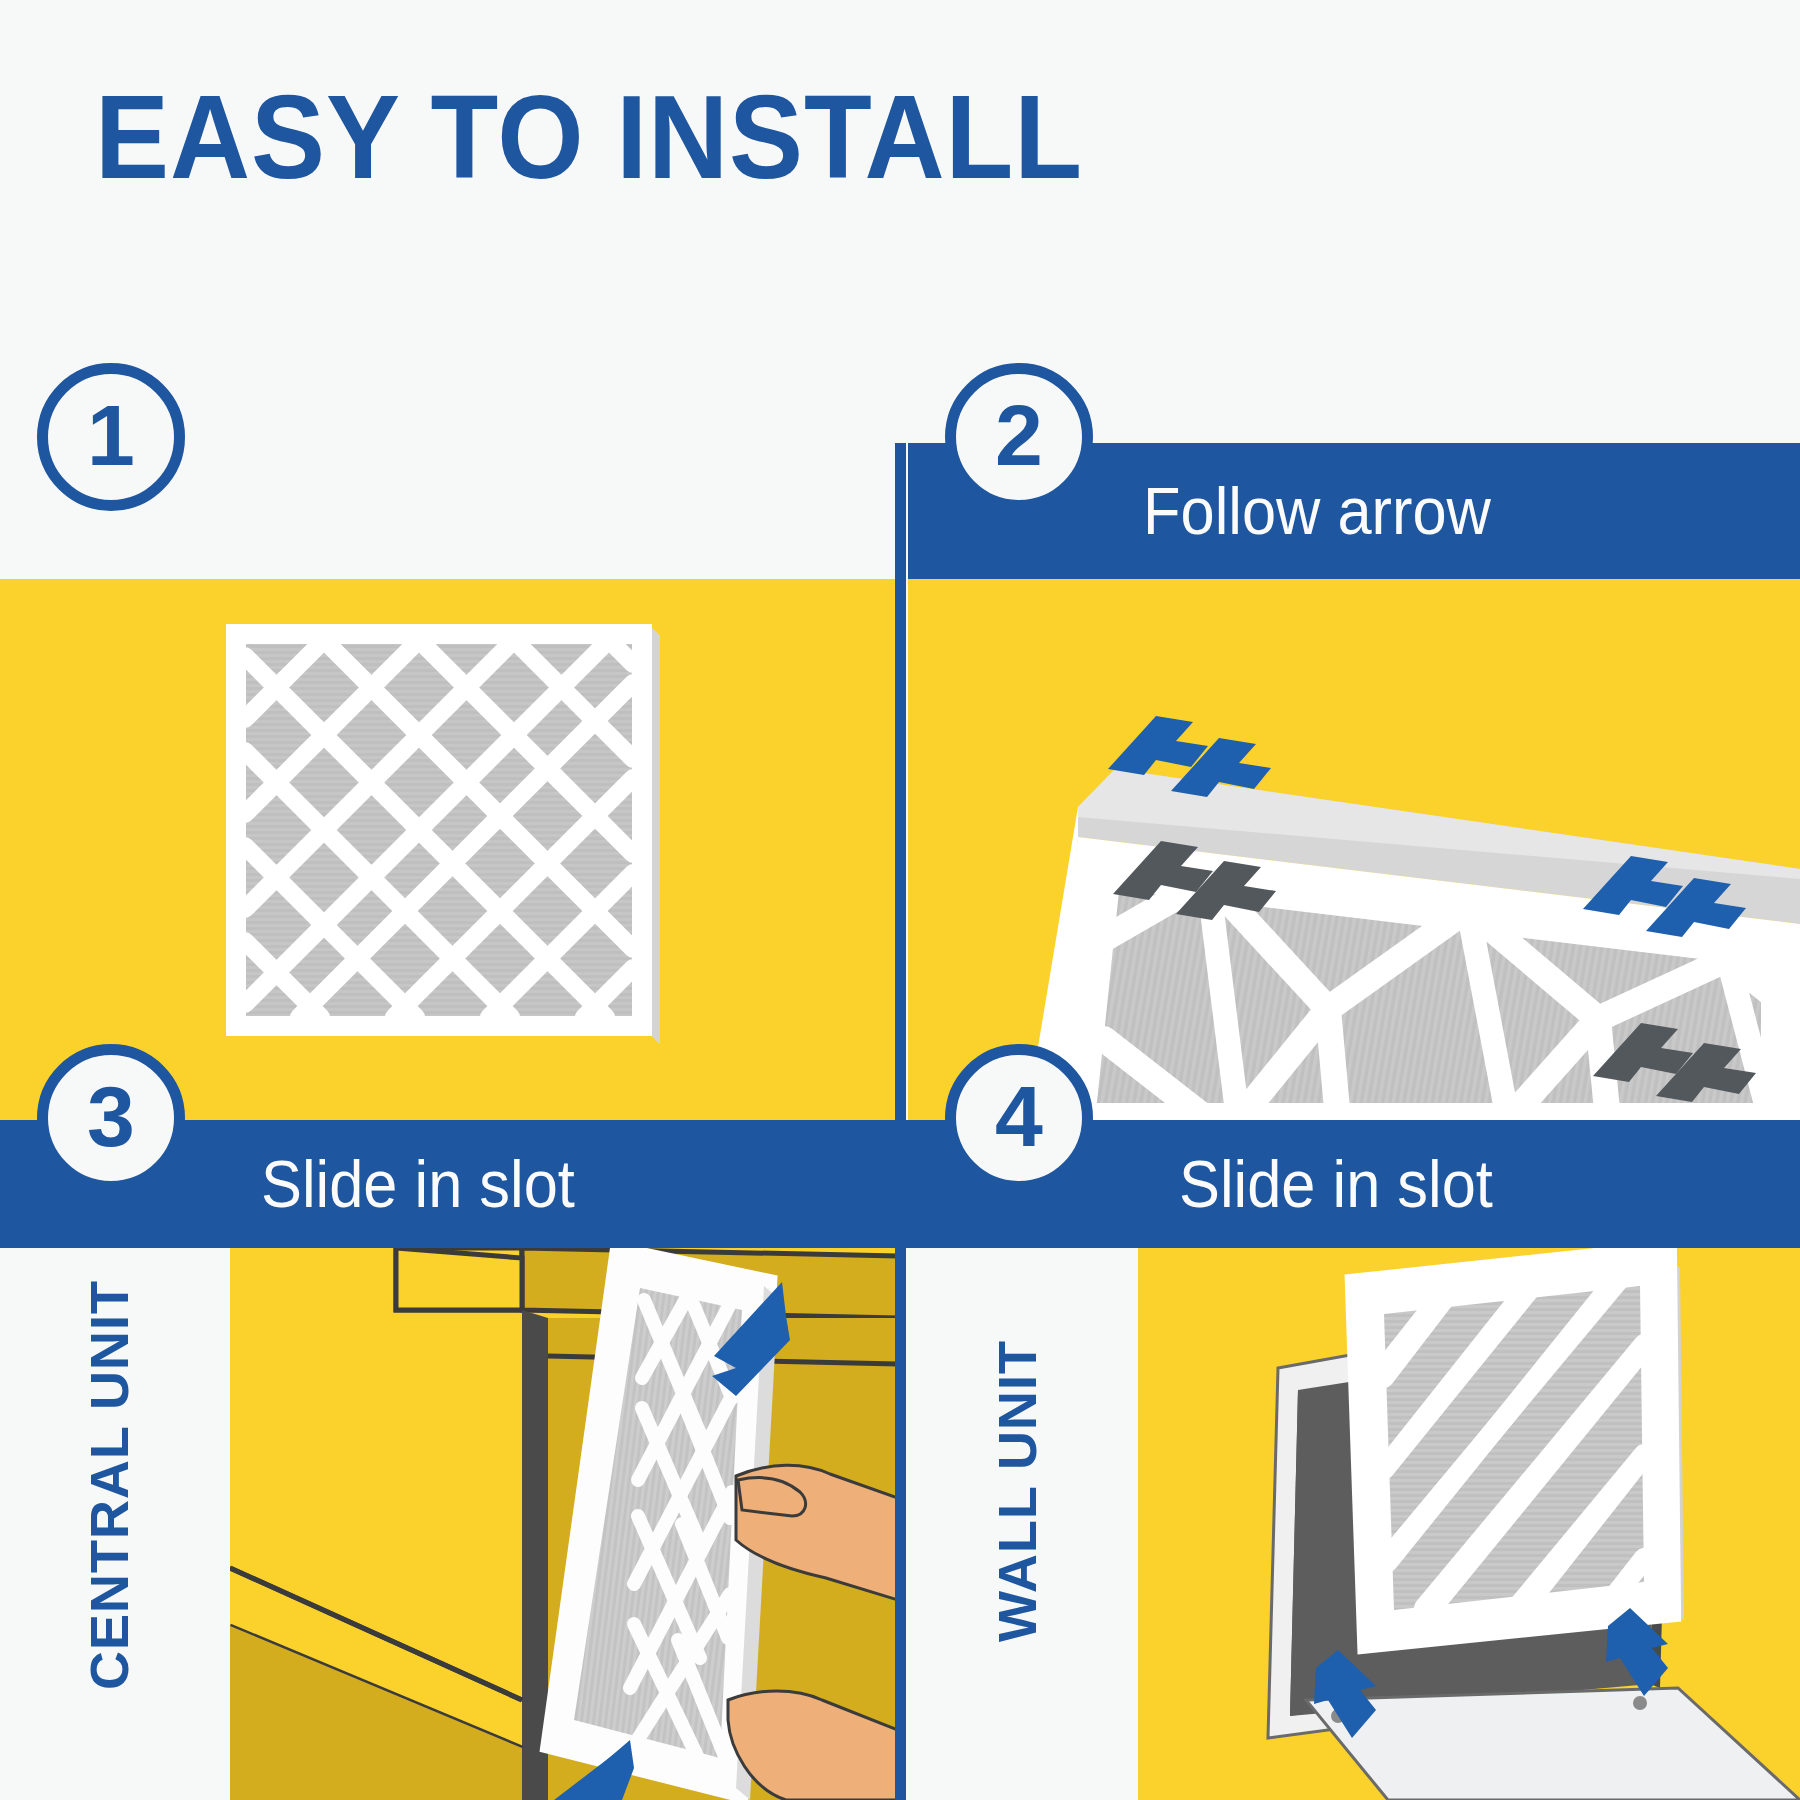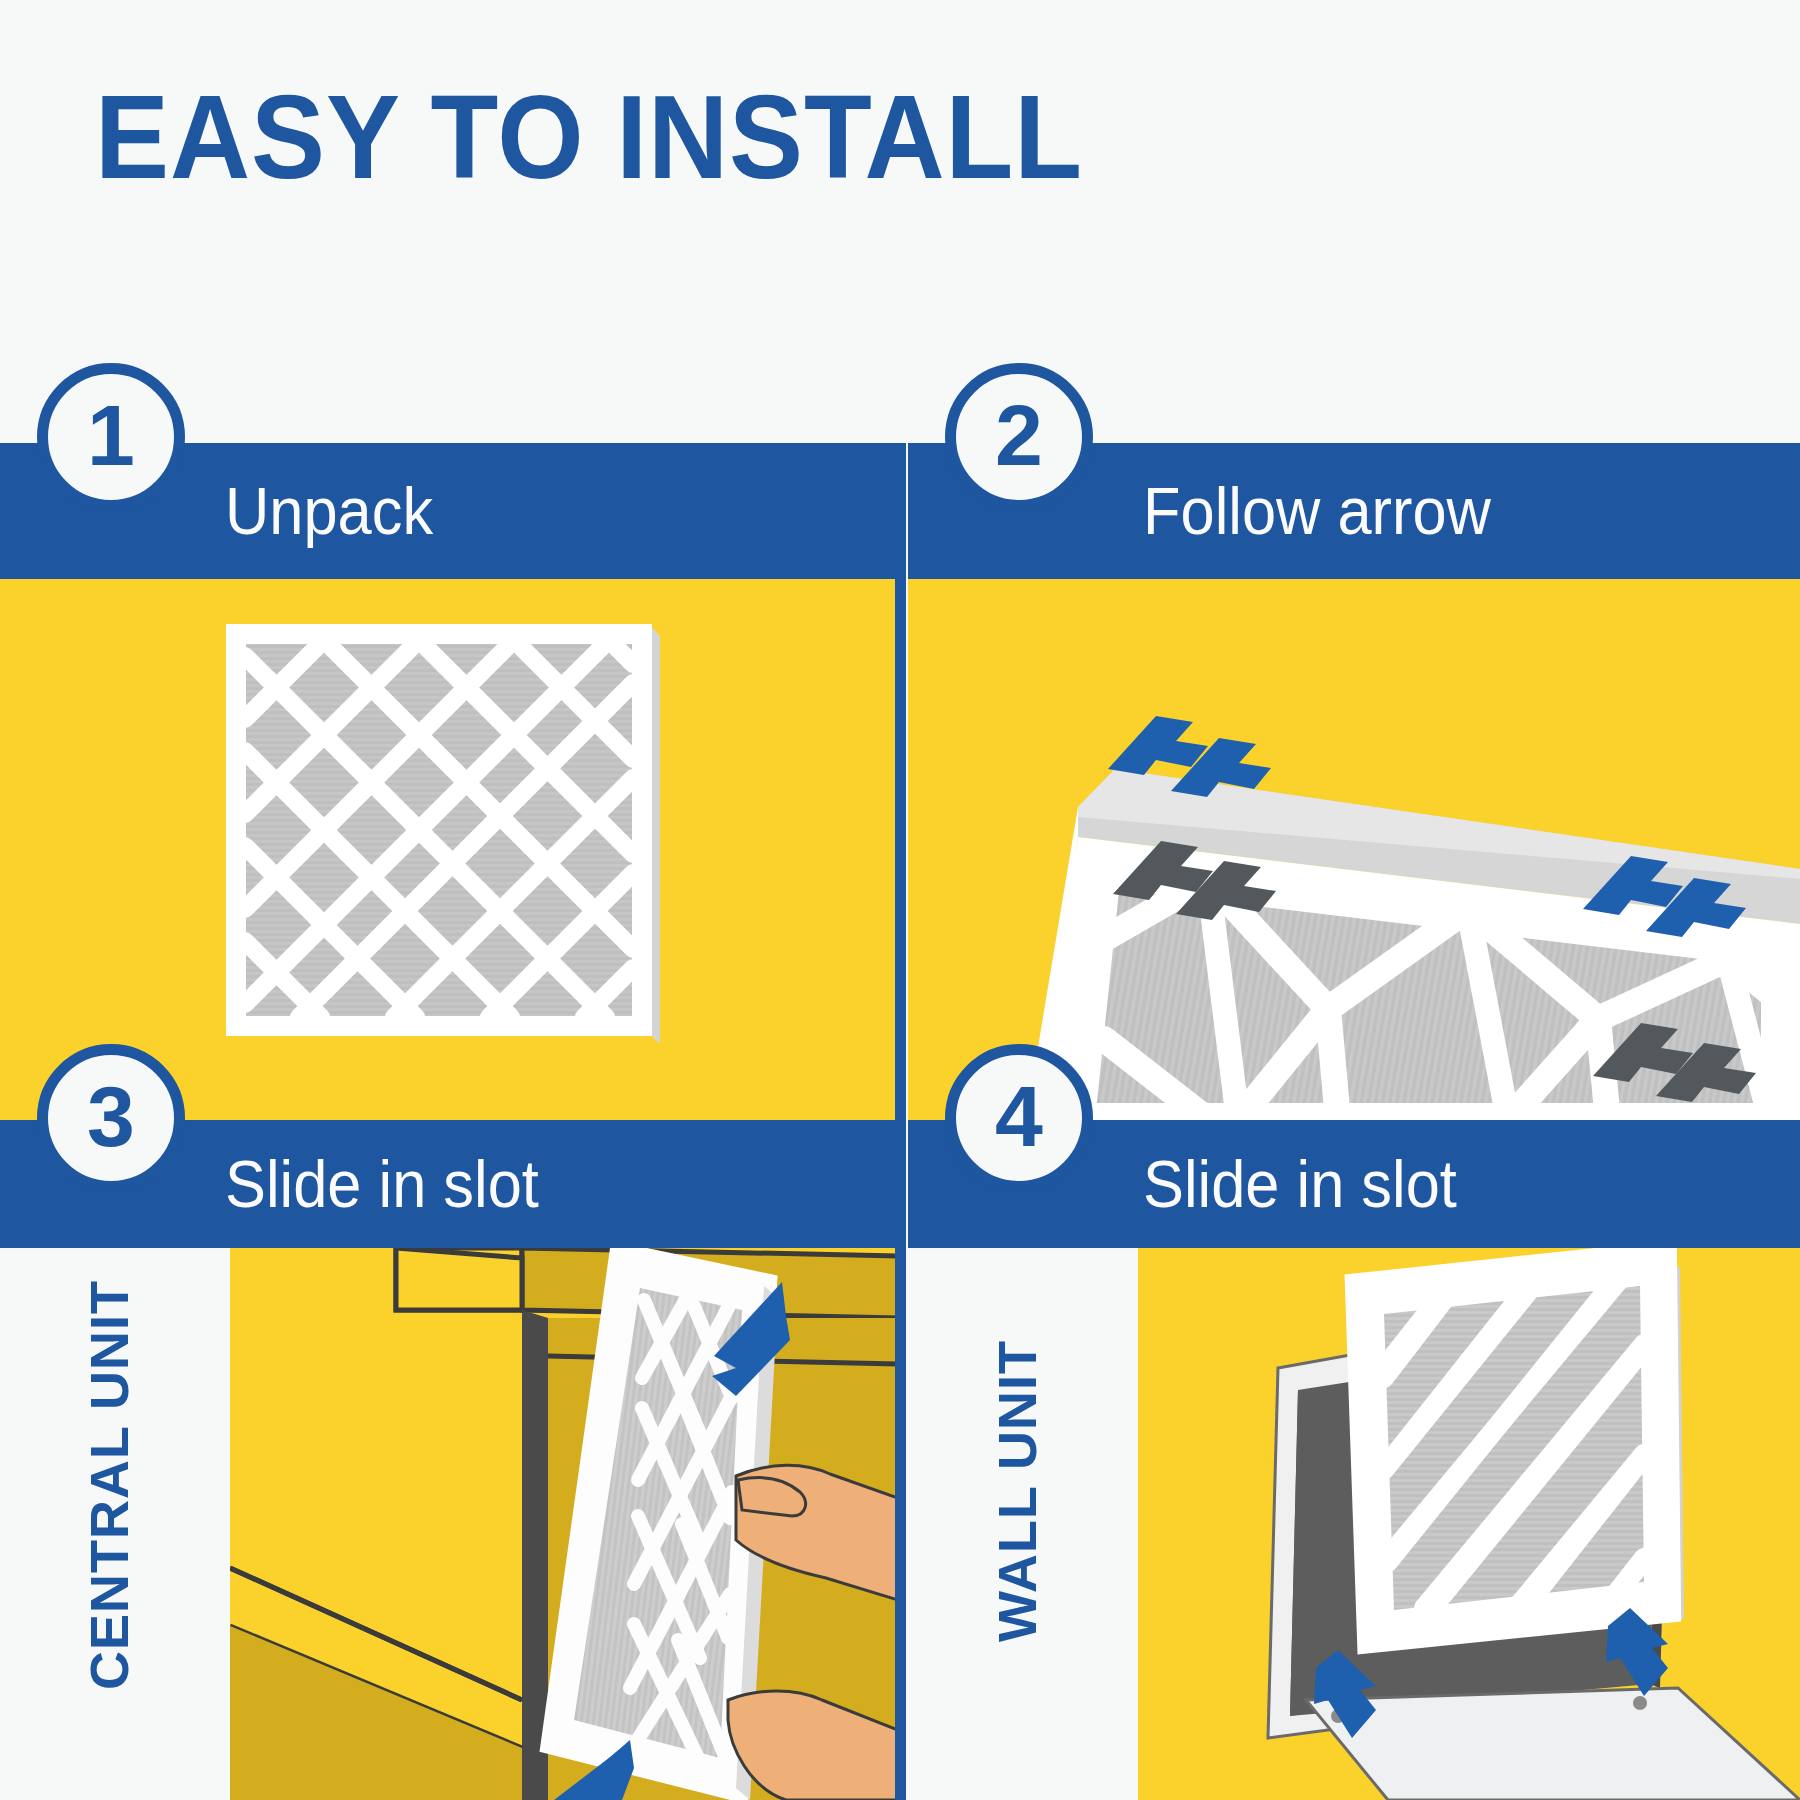--- a/index.html
+++ b/index.html
@@ -31,21 +31,21 @@
   .p3{left:0;top:1120px;width:898px;height:680px;}
   .p4{left:908px;top:1120px;width:892px;height:680px;}
 
   .hdr{
     position:absolute;left:0;top:0;height:136px;
     background:#1e56a0;
     display:flex;align-items:center;
   }
   .p1 .hdr,.p3 .hdr{width:898px;}
   .p2 .hdr,.p4 .hdr{width:1040px;}
-  .p3 .hdr,.p4 .hdr{height:128px;}
+  .p3 .hdr,.p4 .hdr{height:128px;padding-left:36px;}
 
   .hdr-label{
     color:#fbfbfb;
     font-size:66px;
     margin-left:225px;
     white-space:nowrap;
     transform:scaleX(0.93);
     transform-origin:left center;
     font-weight:normal;
   }
@@ -136,23 +136,20 @@
           <path d="M606,438 L245,77"></path>
           <path d="M633,370 L327,64"></path>
           <path d="M633,275 L422,64"></path>
           <path d="M633,180 L517,64"></path>
           <path d="M633,85 L612,64"></path>
         </g>
 
         <rect x="236" y="55" width="406" height="392" fill="none" stroke="#ffffff" stroke-width="20"></rect>
         <rect x="228" y="47" width="422" height="408" fill="none" stroke="#ffffff" stroke-width="4"></rect>
       </svg>
-    </div>
-    <div class="hdr">
-      <div class="hdr-label">Unpack</div>
     </div>
     <div class="step-circle">
       <span class="step-num">1</span>
     </div>
   </div>
 
   <div class="panel p2">
     <div class="body">
       <svg width="892" height="541" viewBox="0 0 892 541">
         <defs>

